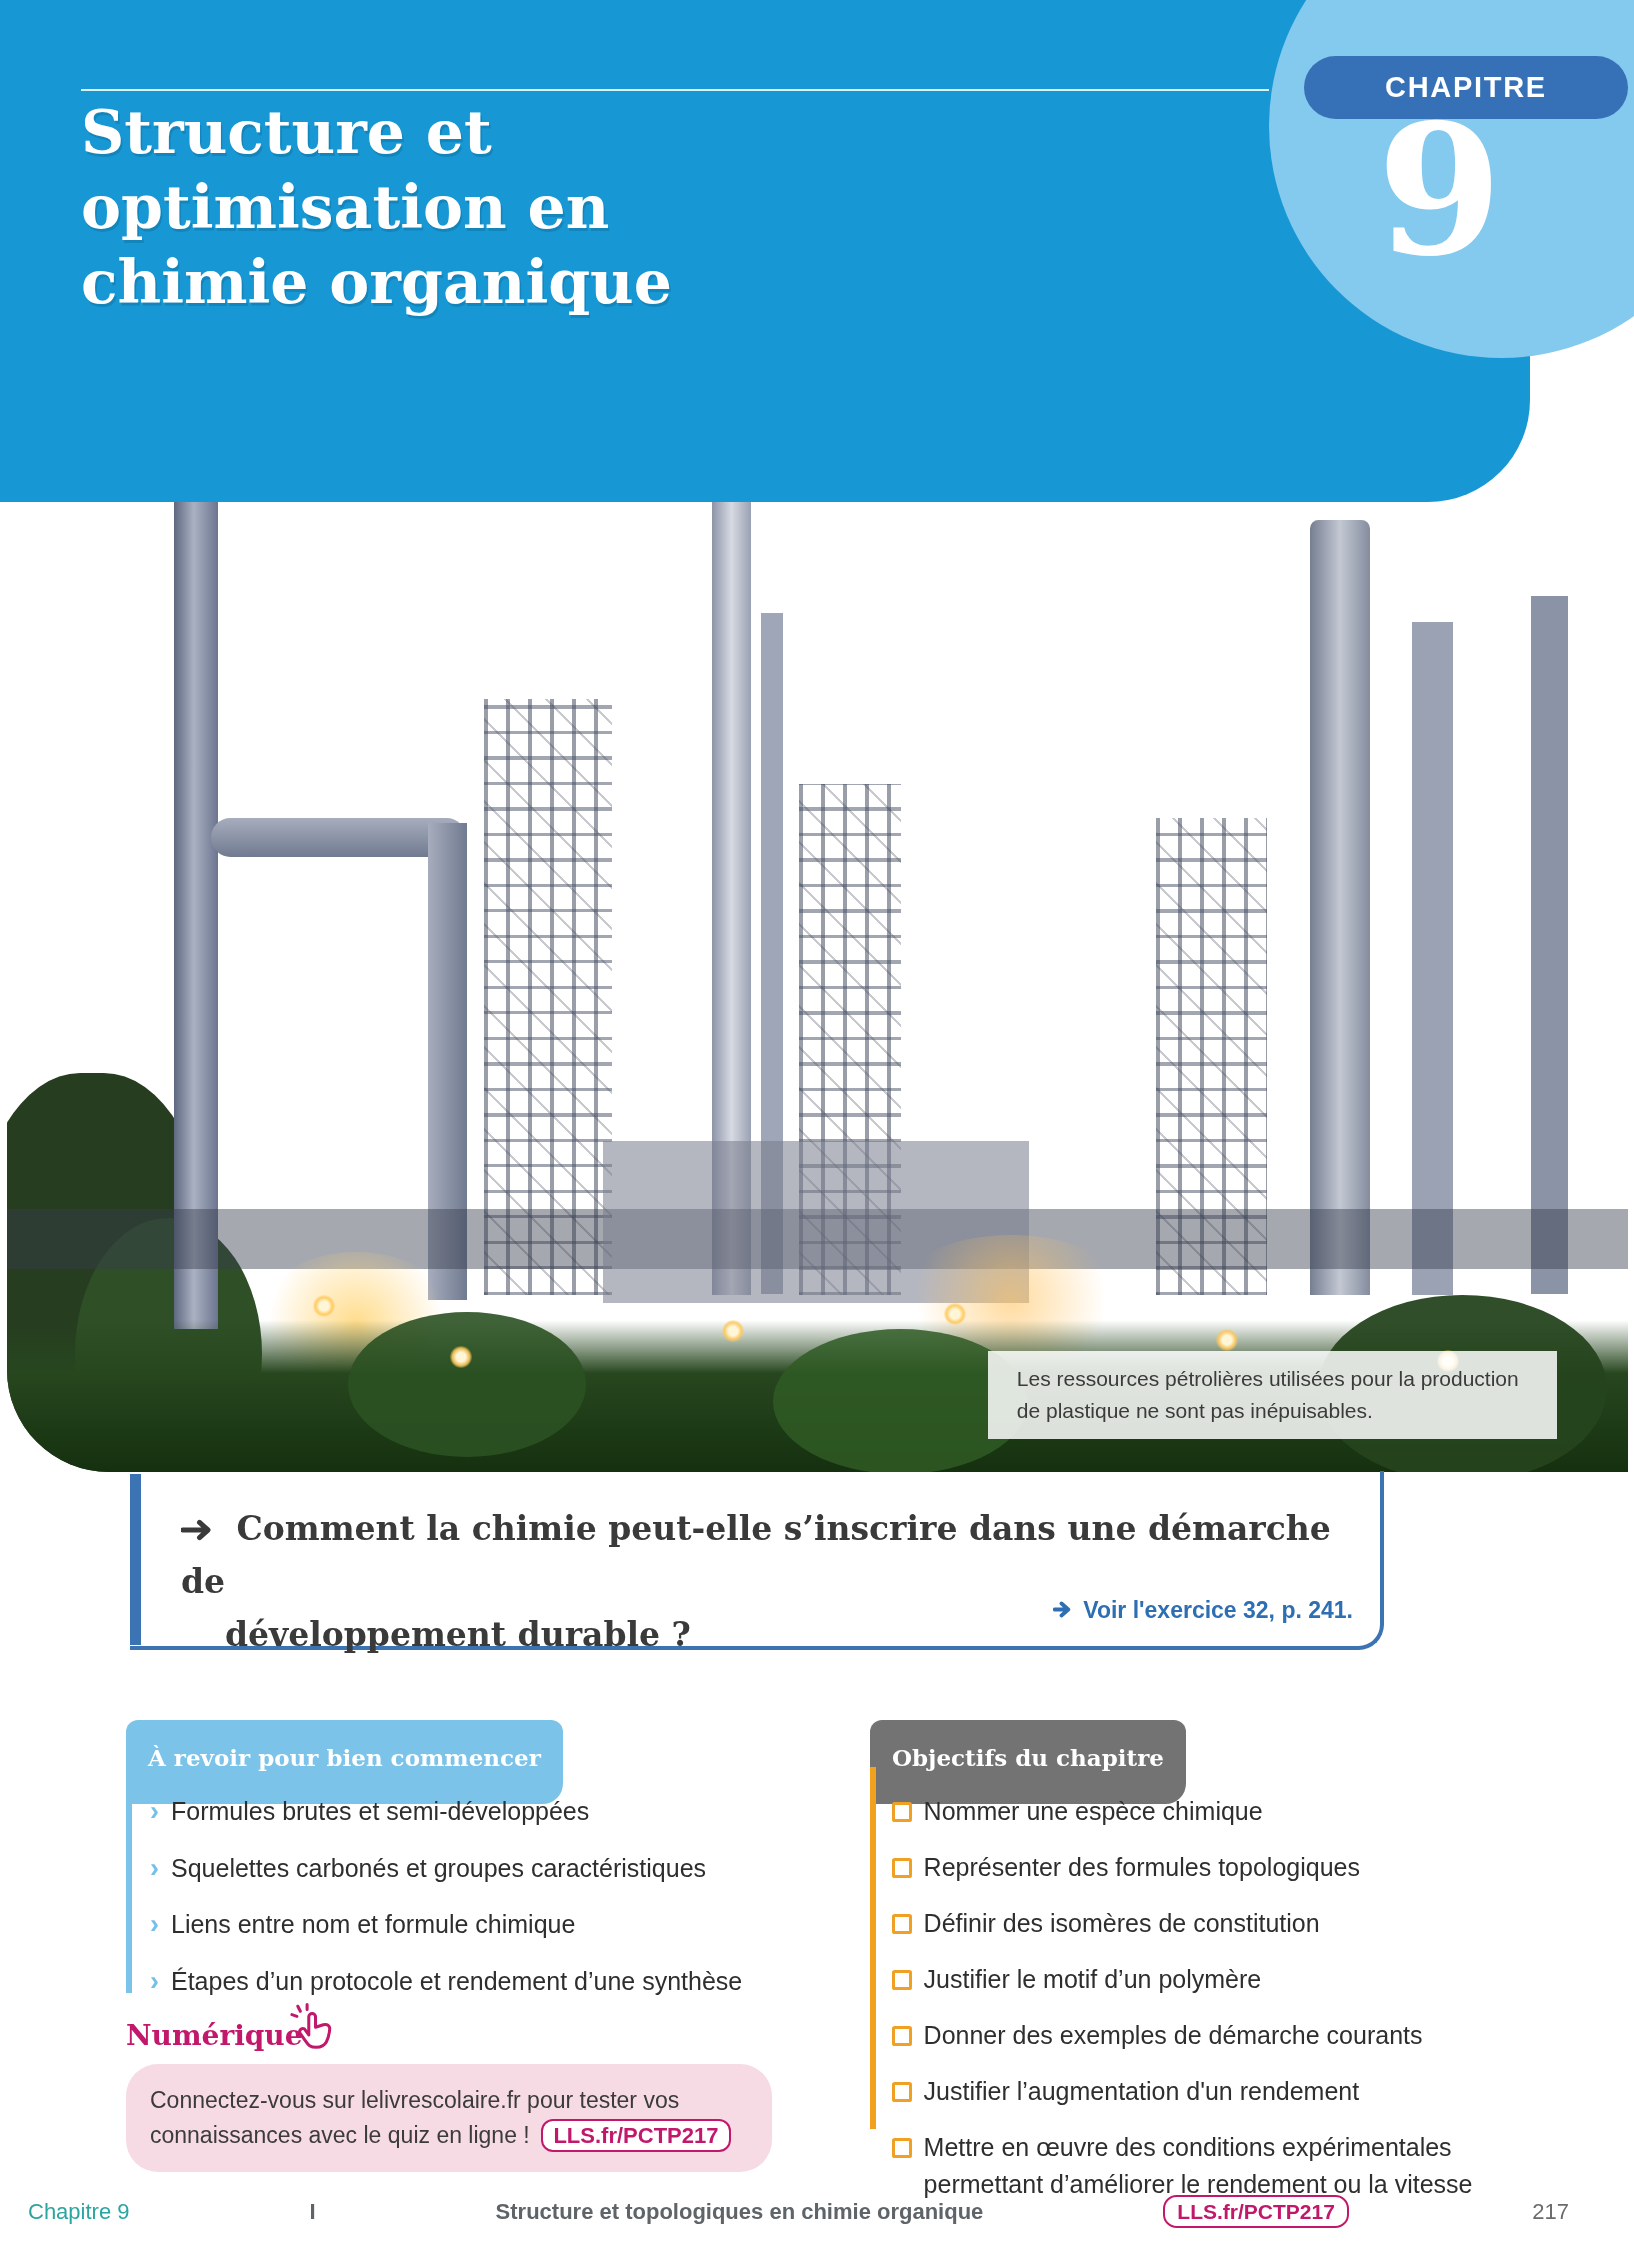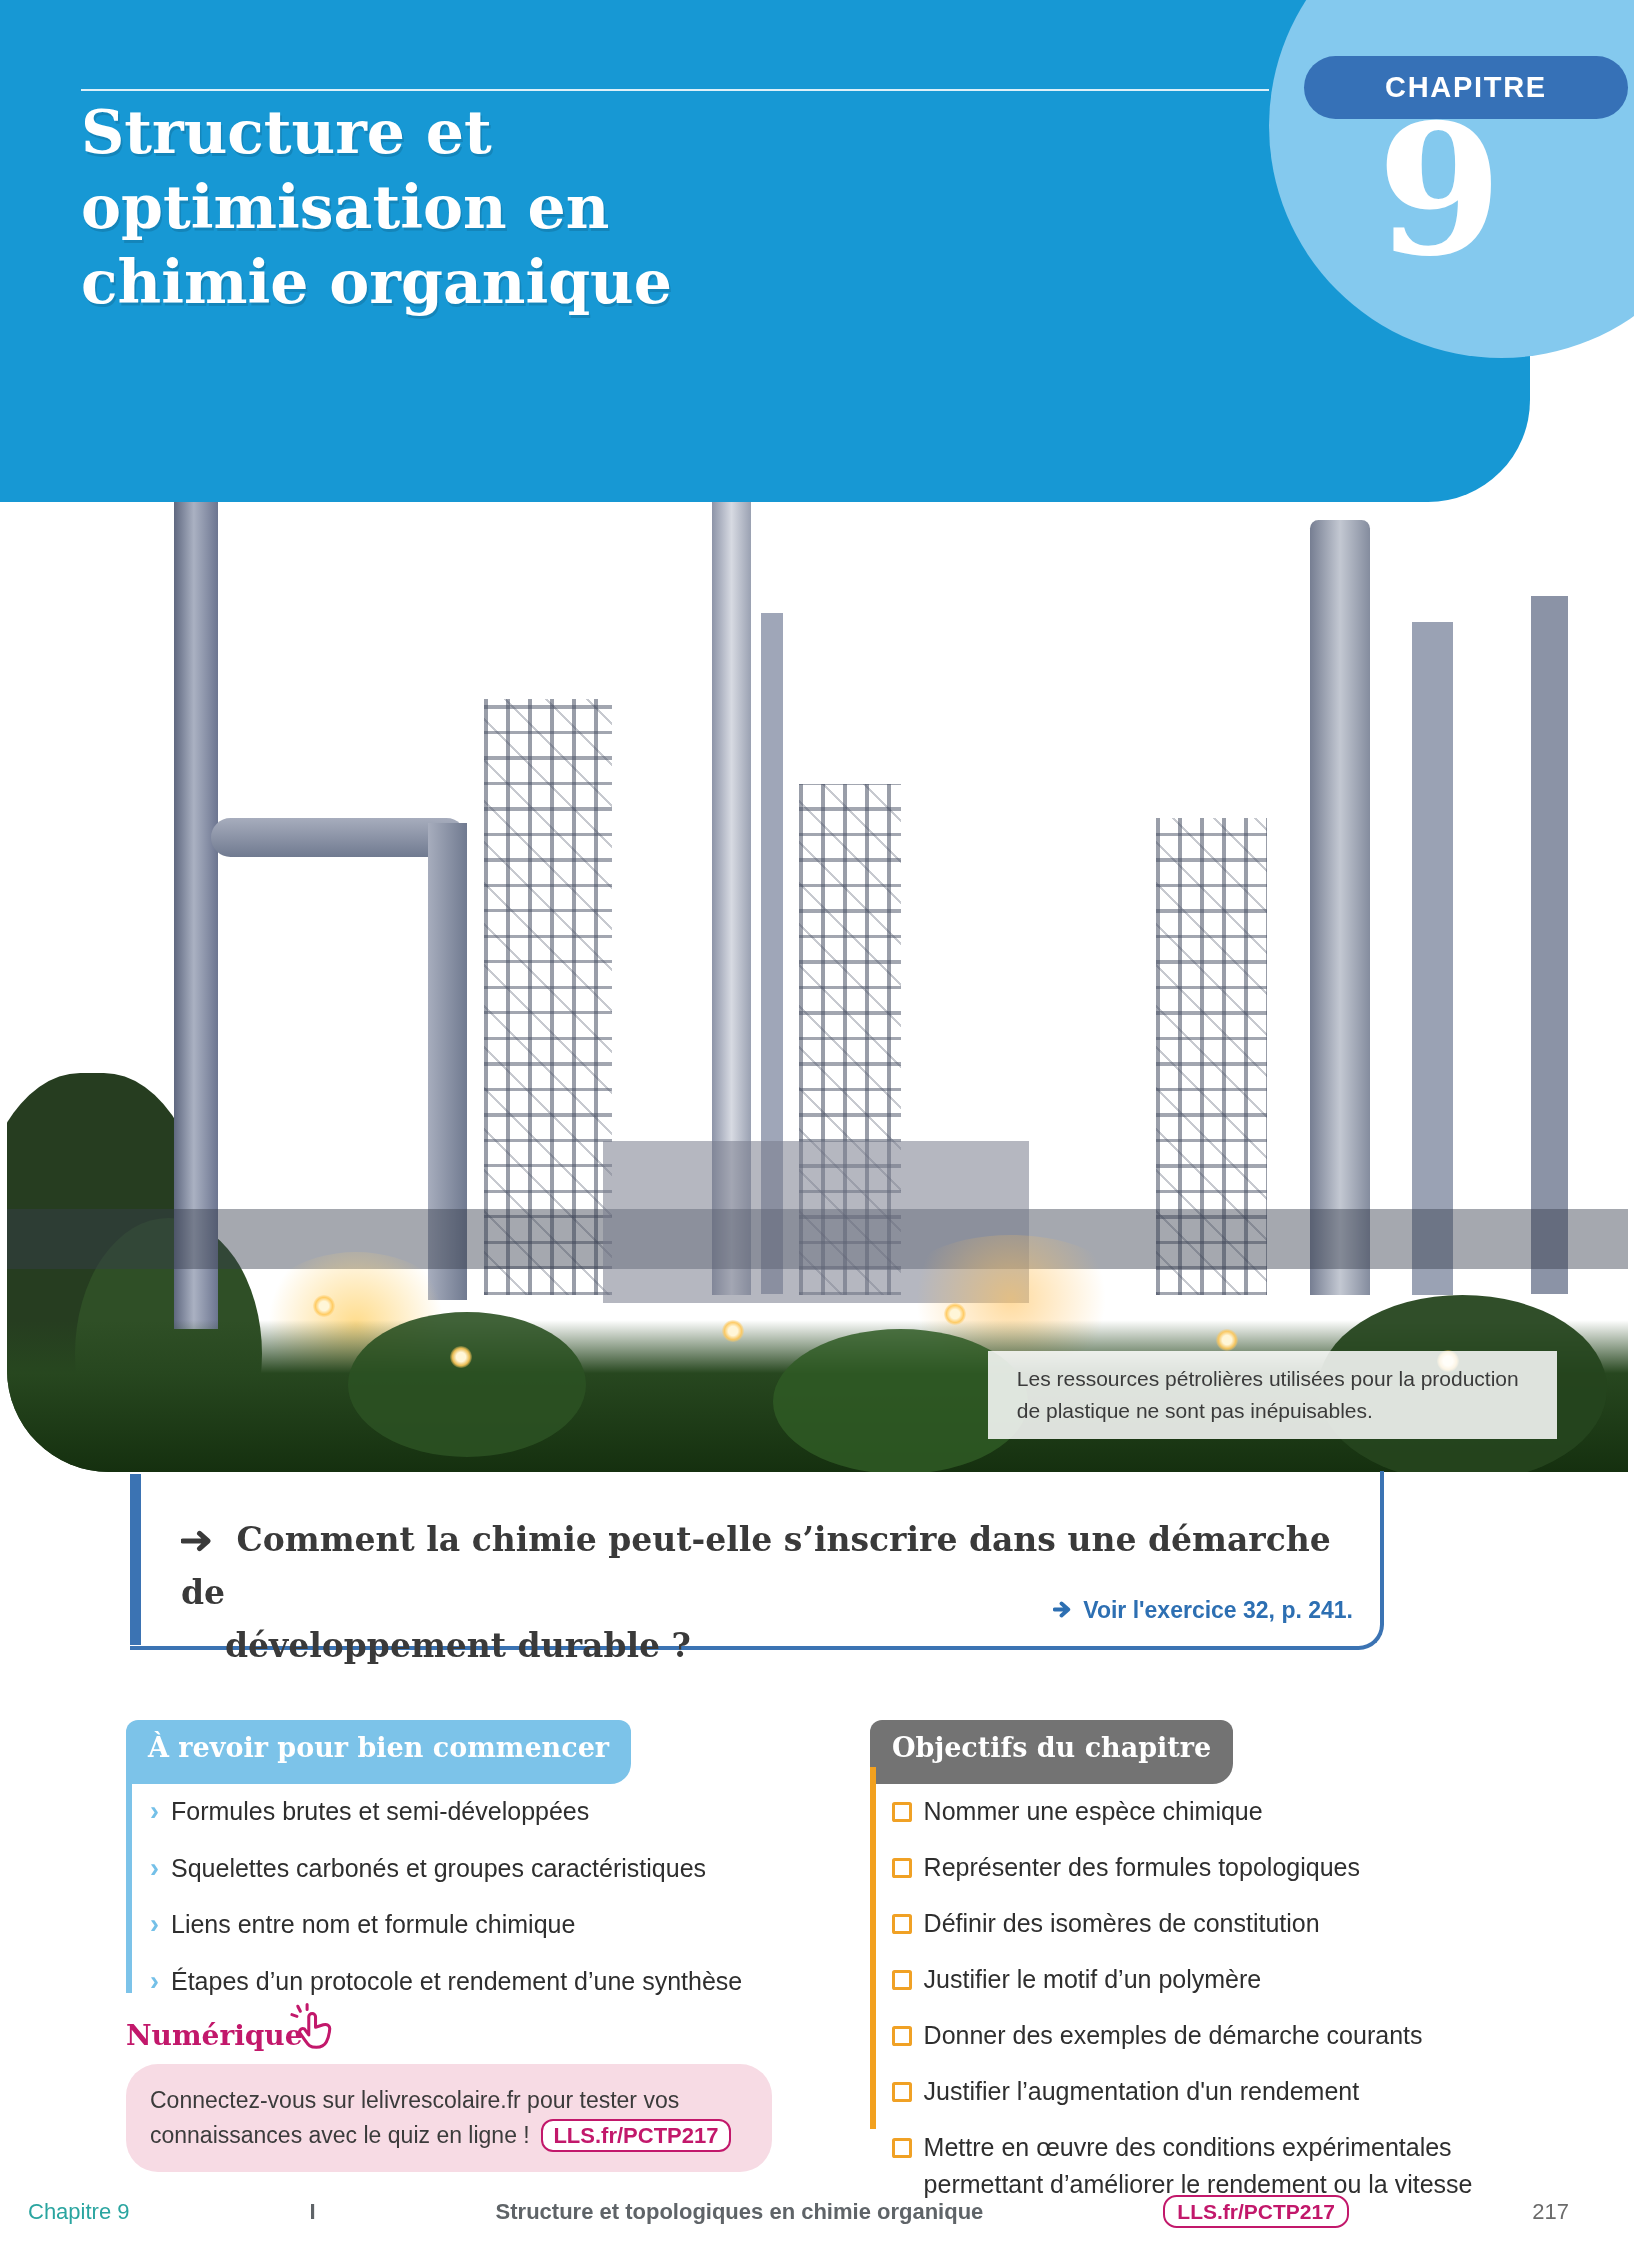--- a/index.html
+++ b/index.html
@@ -41,29 +41,29 @@
   .chapitre-pill{position:absolute;left:1304px;top:56px;width:324px;height:63px;border-radius:34px;
       background:#3671b7;color:#fff;font-weight:bold;font-size:29px;letter-spacing:1.7px;
       display:flex;align-items:center;justify-content:center;z-index:4;}
   .chapter-number{position:absolute;left:1350px;top:100px;width:179px;text-align:center;color:#fff;
       font-weight:bold;font-size:180px;line-height:180px;z-index:4;}
 
   
   .q-frame{position:absolute;left:130px;top:1471px;width:1250px;height:175px;z-index:2;
       border-right:4.3px solid #3b73b3;border-bottom:4.3px solid #3b73b3;border-bottom-right-radius:25.5px;}
   .q-bar{position:absolute;left:0;top:3.4px;width:11px;height:171px;background:#3b73b3;}
-  .q-text{position:absolute;left:51px;top:42px;color:#3a3a3a;font-weight:bold;font-size:33px;line-height:53px;}
+  .q-text{position:absolute;left:51px;top:31px;color:#3a3a3a;font-weight:bold;font-size:33px;line-height:53px;}
   .q-arrow{margin-right:12px;position:relative;top:1.7px;}
   .q-line2{padding-left:44px;}
   .q-see{position:absolute;right:27px;bottom:22px;color:#2d6fb2;font-weight:bold;font-size:23px;
       display:flex;align-items:center;gap:10.2px;}
 
   
-  .col-head{position:absolute;height:56px;line-height:48px;padding:4px 22px;color:#fff;font-weight:bold;
-      font-size:27px;border-radius:12px 12px 20.4px 0;z-index:2;}
+  .col-head{position:absolute;height:56px;line-height:48px;padding:14px 22px;color:#fff;font-weight:bold;
+      font-size:23px;border-radius:12px 12px 20.4px 0;z-index:2;}
   .head-review{left:126px;top:1720px;background:#7cc3e9;}
   .head-obj{left:870px;top:1720px;background:#737373;}
   .vline{position:absolute;width:6px;z-index:2;}
   .vline-review{left:126px;top:1767px;height:226px;background:#7cc3e9;}
   .vline-obj{left:870px;top:1767px;height:362px;background:#f2a11f;}
   ul.plist{position:absolute;list-style:none;margin:0;padding:0;z-index:2;}
   .list-review{left:150px;top:1793px;width:630px;}
   .list-obj{left:892px;top:1793px;width:664px;}
   .plist li{display:flex;gap:12px;font-size:25px;line-height:37px;color:#2e2e2e;}
   .list-review li{margin-bottom:19.6px;}

